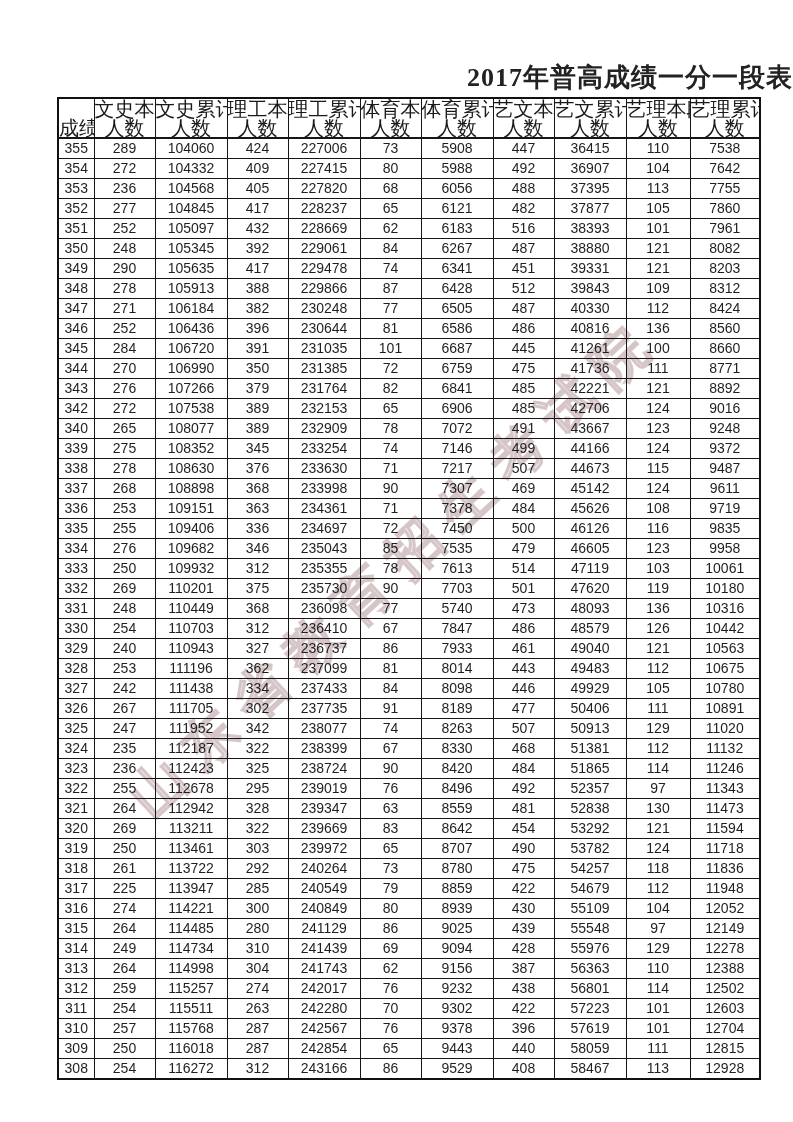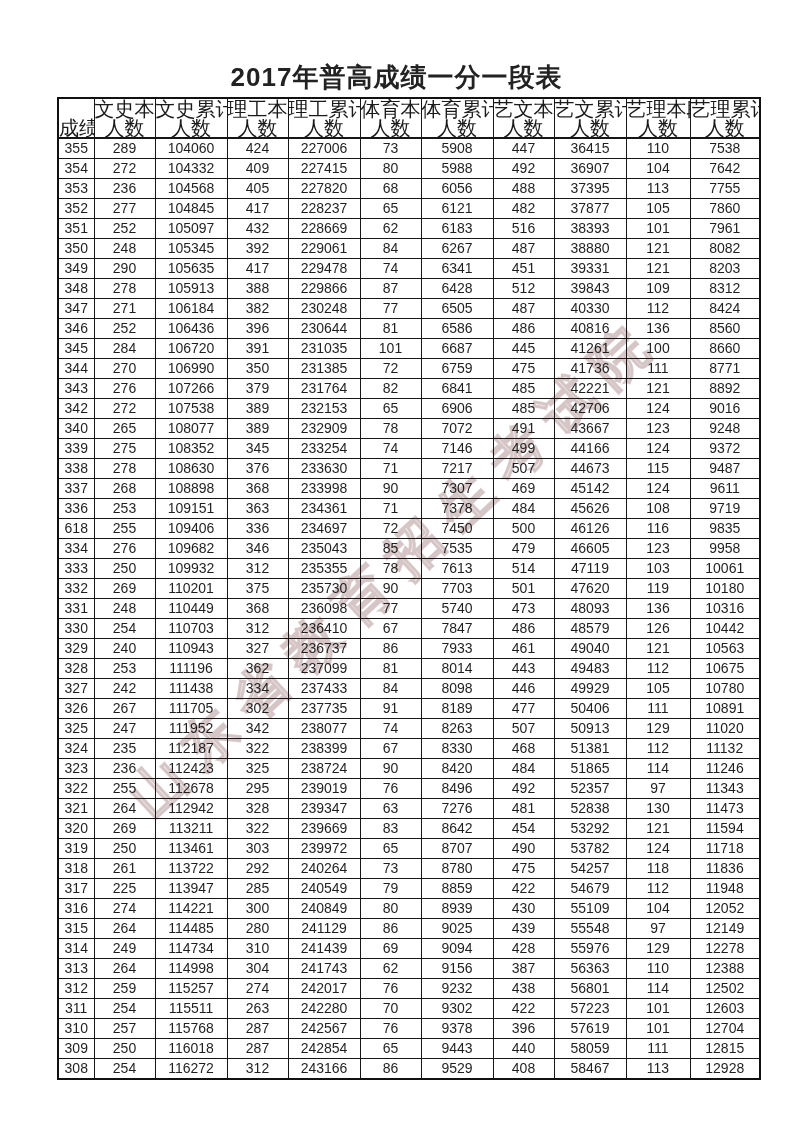--- a/index.html
+++ b/index.html
@@ -12,26 +12,26 @@
     overflow: hidden;
     font-family: "Liberation Sans", sans-serif;
     color: #1a1a1a;
   }
   .title {
     position: absolute;
     top: 60px;
     left: 0;
     width: 793px;
     margin: 0;
-    text-align: center;
+    text-align: right;
     font-size: 26px;
     font-weight: bold;
     letter-spacing: 1px;
     color: #222222;
-    font-family: Liberation Sans, sans-serif;
+    font-family: Liberation Serif, serif;
   }
   .watermark {
     position: absolute;
     left: 395px;
     top: 568px;
     transform: translate(-50%, -50%) rotate(-43deg);
     white-space: nowrap;
     font-size: 54px;
     letter-spacing: 16px;
     font-weight: bold;
@@ -384,21 +384,21 @@
           <td>363</td>
           <td>234361</td>
           <td>71</td>
           <td>7378</td>
           <td>484</td>
           <td>45626</td>
           <td>108</td>
           <td>9719</td>
         </tr>
         <tr>
-          <td>618</td>
+          <td>335</td>
           <td>255</td>
           <td>109406</td>
           <td>336</td>
           <td>234697</td>
           <td>72</td>
           <td>7450</td>
           <td>500</td>
           <td>46126</td>
           <td>116</td>
           <td>9835</td>
@@ -572,21 +572,21 @@
           <td>97</td>
           <td>11343</td>
         </tr>
         <tr>
           <td>321</td>
           <td>264</td>
           <td>112942</td>
           <td>328</td>
           <td>239347</td>
           <td>63</td>
-          <td>7276</td>
+          <td>8559</td>
           <td>481</td>
           <td>52838</td>
           <td>130</td>
           <td>11473</td>
         </tr>
         <tr>
           <td>320</td>
           <td>269</td>
           <td>113211</td>
           <td>322</td>

